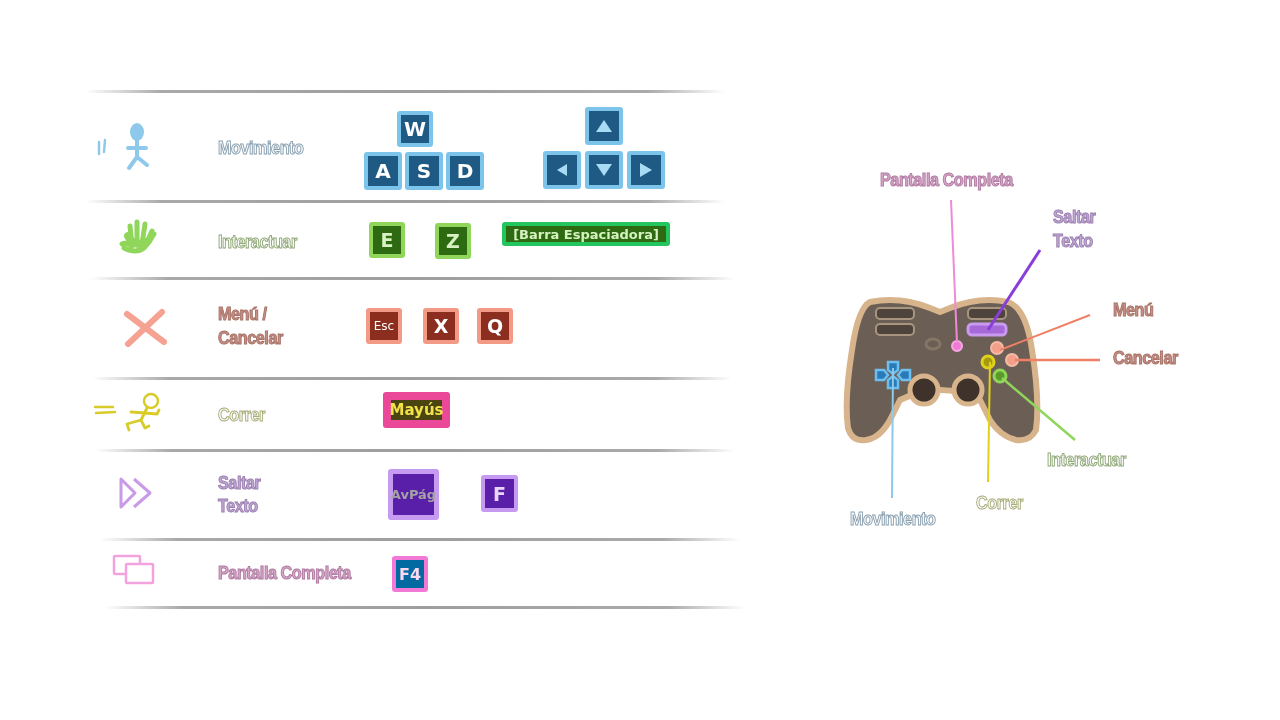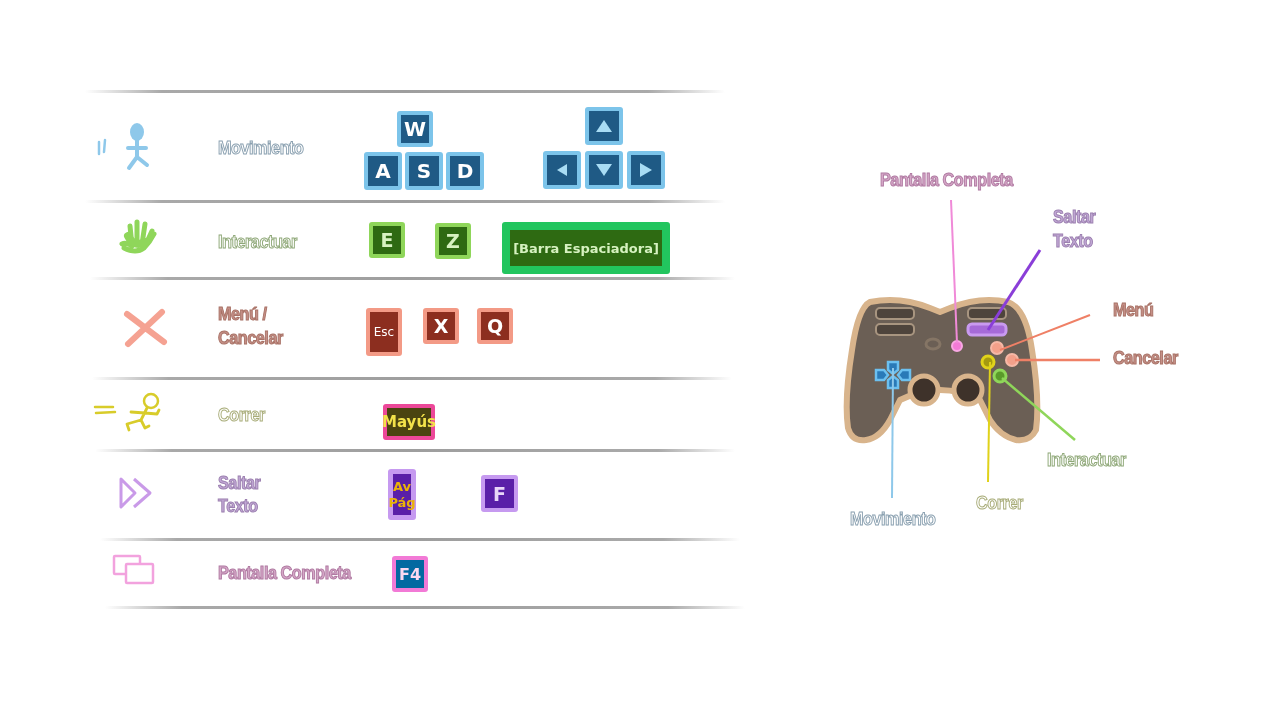--- a/index.html
+++ b/index.html
@@ -57,51 +57,51 @@
 </div>
 
 <div>
   <svg class="icon" style="left:118px;top:218px;" width="40" height="38" viewBox="0 0 40 38">
     <path d="M6 30 Q18 36 26 30 Q32 24 36 16 M14 28 L12 8 M19 26 L19 4 M24 26 L27 6 M28 26 L34 13 M14 28 Q8 24 4 26" stroke="#8fd65a" stroke-width="5" stroke-linecap="round" fill="none"></path>
     <path d="M10 18 Q16 30 28 24" stroke="#8fd65a" stroke-width="8" stroke-linecap="round" fill="none"></path>
   </svg>
   <div class="label" style="left:218px;top:230px;-webkit-text-stroke:1px #8fa878;color:#fff;">Interactuar</div>
   <div class="key" style="left:369px;top:222px;width:36px;height:36px;background:#2e6a12;border:4px solid #8fd65a;font-size:19px;color:#d6f2c0;">E</div>
   <div class="key" style="left:435px;top:223px;width:36px;height:36px;background:#2e6a12;border:4px solid #8fd65a;font-size:19px;color:#d6f2c0;">Z</div>
-  <div class="key" style="left:502px;top:222px;width:168px;height:52px;background:#2e6a12;border:8px solid #22c55e;font-size:13px;color:#d6f2c0;">[Barra Espaciadora]</div>
+  <div class="key" style="left:502px;top:222px;width:168px;height:24px;background:#2e6a12;border:4px solid #22c55e;font-size:13px;color:#d6f2c0;">[Barra Espaciadora]</div>
 </div>
 
 <div>
   <svg class="icon" style="left:122px;top:308px;" width="46" height="40" viewBox="0 0 46 40">
     <path d="M5 6 L42 34 M40 4 L6 36" stroke="#f5a292" stroke-width="6" stroke-linecap="round" fill="none"></path>
   </svg>
   <div class="label" style="left:218px;top:302px;-webkit-text-stroke:1px #a87266;color:#c69088;">Menú /</div>
   <div class="label" style="left:218px;top:326px;-webkit-text-stroke:1px #a87266;color:#c69088;">Cancelar</div>
-  <div class="key" style="left:366px;top:308px;width:36px;height:48px;background:#8c2e1f;border:4px solid #f39a86;font-size:12px;font-weight:normal;">Esc</div>
+  <div class="key" style="left:366px;top:308px;width:36px;height:36px;background:#8c2e1f;border:4px solid #f39a86;font-size:12px;font-weight:normal;">Esc</div>
   <div class="key" style="left:423px;top:308px;width:36px;height:36px;background:#8c2e1f;border:4px solid #f39a86;font-size:19px;">X</div>
   <div class="key" style="left:477px;top:308px;width:36px;height:36px;background:#8c2e1f;border:4px solid #f39a86;font-size:19px;">Q</div>
 </div>
 
 <div>
   <svg class="icon" style="left:93px;top:390px;" width="72" height="50" viewBox="0 0 72 50">
     <path d="M2 17 L20 17 M3 23 L22 22" stroke="#d8cc2a" stroke-width="2.5" stroke-linecap="round" fill="none"></path>
     <circle cx="58" cy="11" r="7" stroke="#d8cc2a" stroke-width="2.5" fill="none"></circle>
     <path d="M54 18 L48 30 M38 22 L52 23 L64 24 L66 20 M48 30 L34 34 L36 40 M48 30 L52 38 L56 36" stroke="#d8cc2a" stroke-width="2.8" stroke-linecap="round" stroke-linejoin="round" fill="none"></path>
   </svg>
   <div class="label" style="left:218px;top:403px;-webkit-text-stroke:1px #a8ac78;color:#fff;">Correr</div>
-  <div class="key" style="left:383px;top:404px;width:52px;height:36px;background:#4a4410;border:4px solid #ec4899;font-size:15px;color:#f2e24a;">Mayús</div>
+  <div class="key" style="left:383px;top:392px;width:67px;height:36px;background:#4a4410;border:8px solid #ec4899;font-size:15px;color:#f2e24a;">Mayús</div>
 </div>
 
 <div>
   <svg class="icon" style="left:118px;top:475px;" width="36" height="36" viewBox="0 0 36 36">
     <path d="M3 4 L17 18 L3 32 Z M16 4 L32 18 L16 32" stroke="#c99ae8" stroke-width="3" stroke-linejoin="round" fill="none"></path>
   </svg>
   <div class="label" style="left:218px;top:471px;-webkit-text-stroke:1px #9c80b0;color:#c2a8d6;">Saltar</div>
   <div class="label" style="left:218px;top:494px;-webkit-text-stroke:1px #9c80b0;color:#c2a8d6;">Texto</div>
-  <div class="key" style="left:388px;top:469px;width:28px;height:51px;background:#5a1fa8;border:5px solid #c69af0;font-size:13px;flex-direction:column;line-height:16px;color:#eab308;">
+  <div class="key" style="left:388px;top:469px;width:51px;height:51px;background:#5a1fa8;border:5px solid #c69af0;font-size:13px;flex-direction:row;line-height:16px;color:#a3a3a3;">
     <span>Av</span>
     <span>Pág</span>
   </div>
   <div class="key" style="left:481px;top:475px;width:37px;height:37px;background:#5a1fa8;border:4px solid #c69af0;font-size:19px;color:#e8d6f8;">F</div>
 </div>
 
 <div>
   <svg class="icon" style="left:112px;top:554px;" width="44" height="32" viewBox="0 0 44 32">
     <rect x="2" y="2" width="26" height="18" stroke="#f2a2de" stroke-width="2.5" fill="none" rx="1"></rect>
     <rect x="14" y="10" width="27" height="19" stroke="#f2a2de" stroke-width="2.5" fill="#fff" rx="1"></rect>

